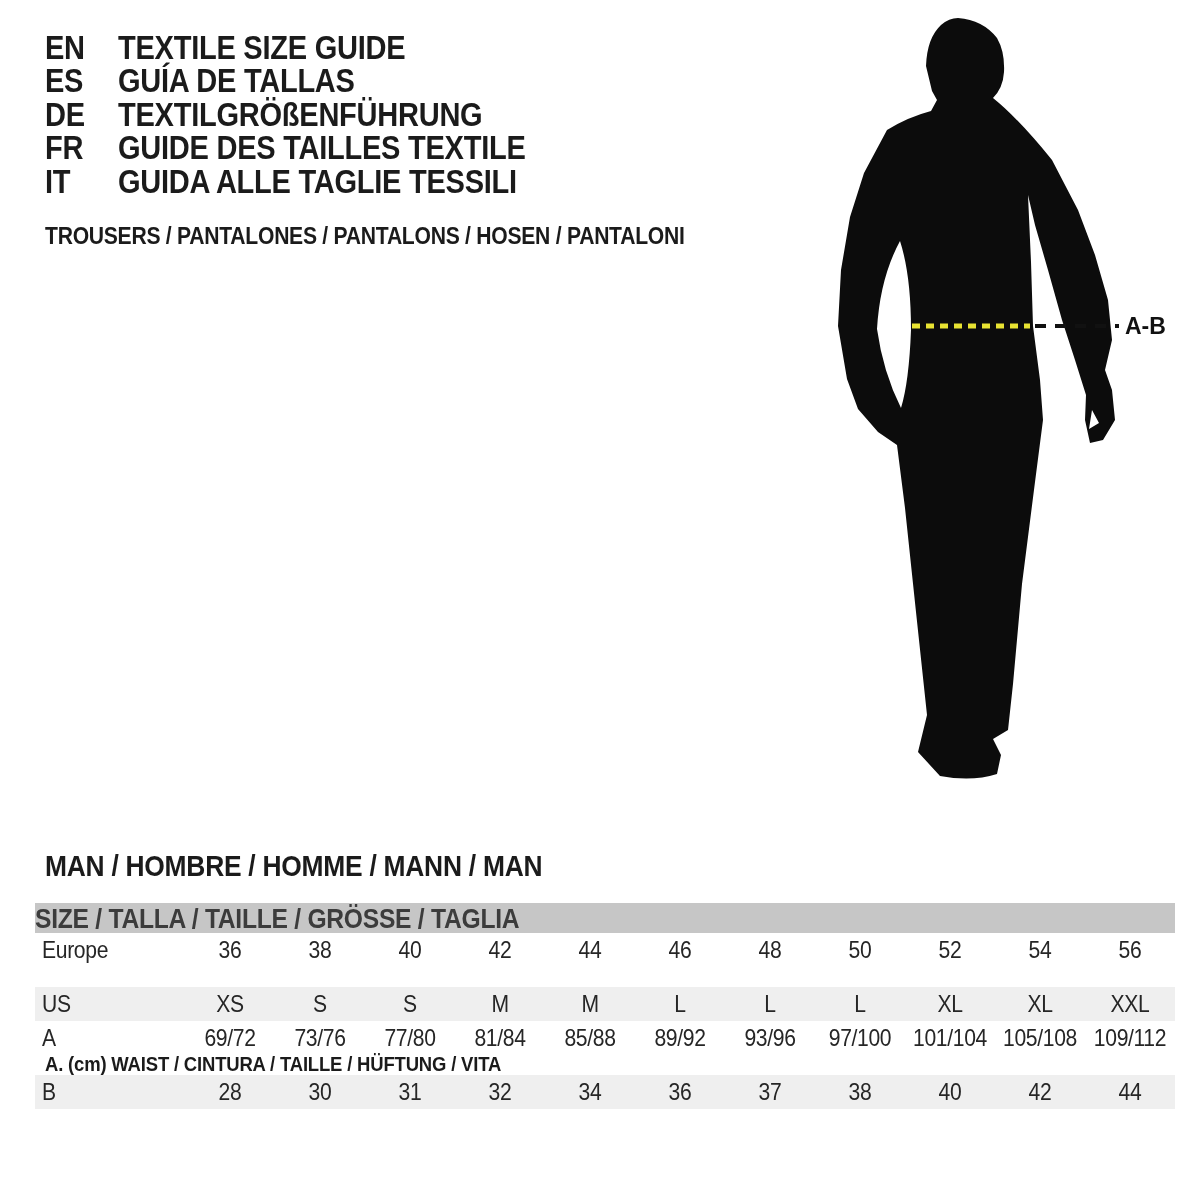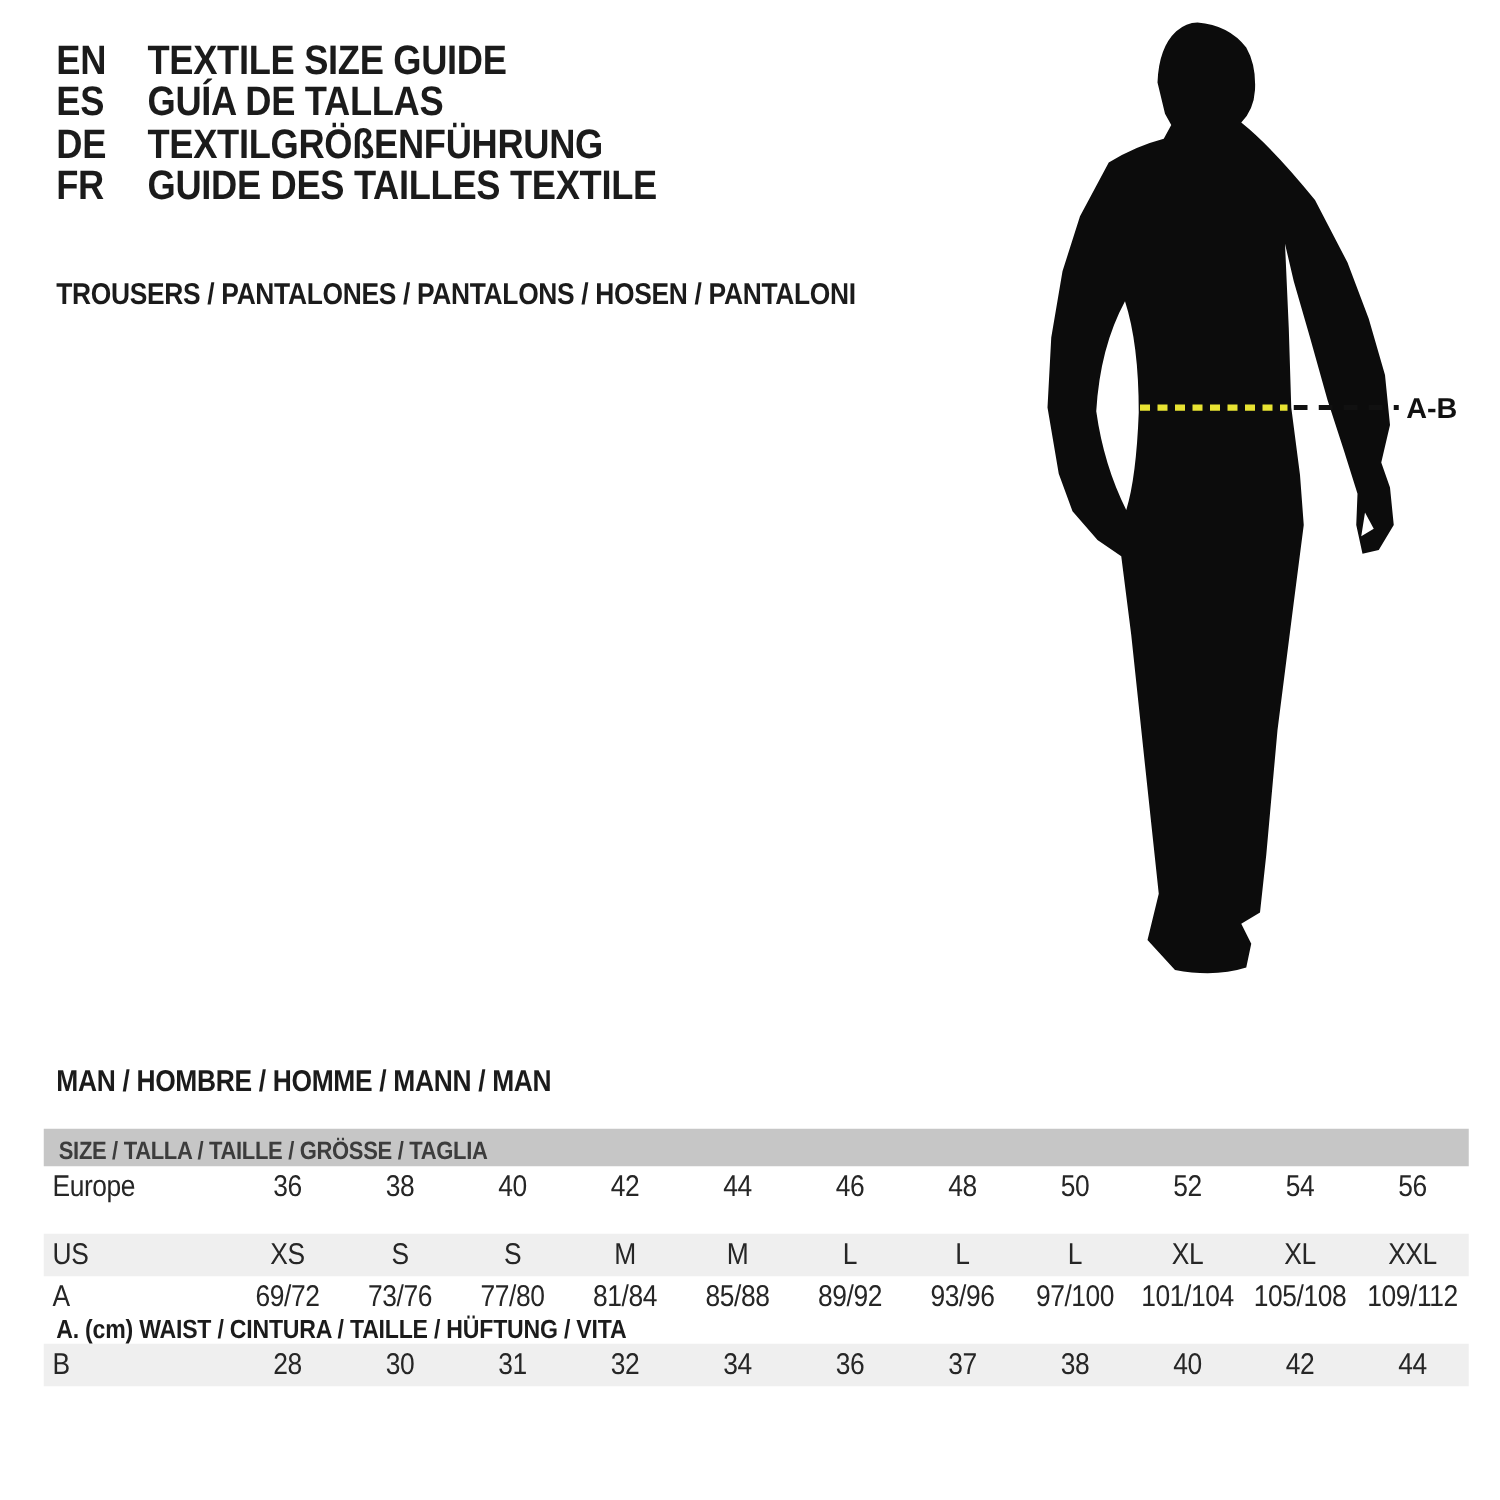--- a/index.html
+++ b/index.html
@@ -16,26 +16,26 @@
 
   
   .category-title{position:absolute;left:45px;top:222px;height:28px;line-height:28px;
     font-weight:bold;font-size:24px;letter-spacing:-0.3px;}
 
   
   .figure-wrap{position:absolute;left:820px;top:12px;width:380px;height:790px;}
 
   
   .section-title{position:absolute;left:45px;top:853px;height:26px;line-height:26px;
-    font-weight:bold;font-size:24px;letter-spacing:-0.3px;}
+    font-weight:bold;font-size:30px;letter-spacing:-0.3px;}
 
   
   .size-table{position:absolute;left:35px;top:903px;width:1140px;}
-  .table-header{height:30px;background:#c6c6c6;display:flex;align-items:flex-end;padding-left:12px;
-    font-weight:bold;font-size:20px;color:#3c3c3c;letter-spacing:-0.3px;}
+  .table-header{height:30px;background:#c6c6c6;display:flex;align-items:flex-start;
+    font-weight:bold;font-size:28px;color:#3c3c3c;letter-spacing:-0.3px;}
   .t-row{display:grid;grid-template-columns:150px repeat(11,1fr);height:34px;align-items:center;
     font-size:24px;color:#262626;letter-spacing:-0.4px;}
   .t-row.alt{background:#efefef;margin-top:20px;}
   .cell{text-align:center;transform:scaleX(0.88);transform-origin:50% 50%;white-space:nowrap;}
   .cell.label-cell{text-align:left;padding-left:8px;transform-origin:0 50%;}
 
   
   .footnote{position:absolute;left:45px;height:24px;line-height:24px;font-weight:bold;font-size:21px;letter-spacing:-0.2px;}
   .footnote-a{top:1052px;}
   .footnote-b{top:1147px;}
@@ -54,20 +54,24 @@
       <span class="lang-code cond">ES</span>
       <span class="cond">GUÍA DE TALLAS</span>
     </div>
     <div class="lang-row">
       <span class="lang-code cond">DE</span>
       <span class="cond">TEXTILGRÖßENFÜHRUNG</span>
     </div>
     <div class="lang-row">
       <span class="lang-code cond">FR</span>
       <span class="cond">GUIDE DES TAILLES TEXTILE</span>
+    </div>
+    <div class="lang-row">
+      <span class="lang-code cond">IT</span>
+      <span class="cond">GUIDA ALLE TAGLIE TESSILI</span>
     </div>
   </div>
 
   <div class="category-title">
     <span class="cond">TROUSERS / PANTALONES / PANTALONS / HOSEN / PANTALONI</span>
   </div>
 
   <div class="figure-wrap">
     <svg width="380" height="790" viewBox="0 0 380 790" xmlns="http://www.w3.org/2000/svg">
       <path fill="#0c0c0c" fill-rule="evenodd" d="M138,6

